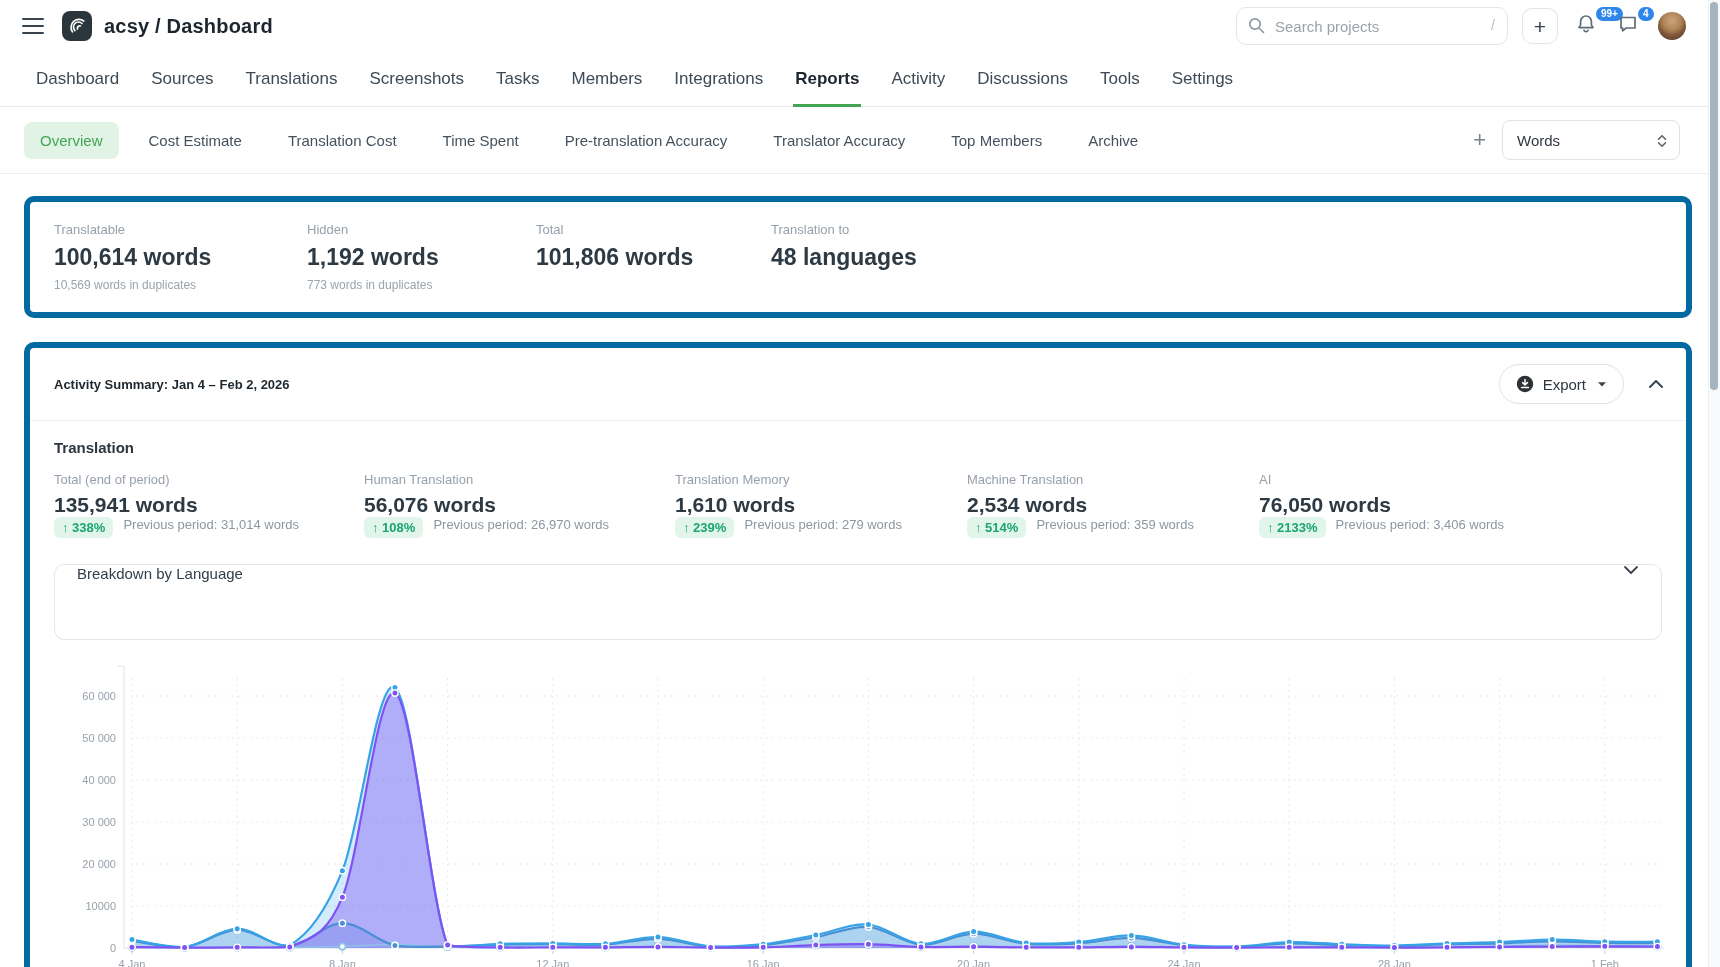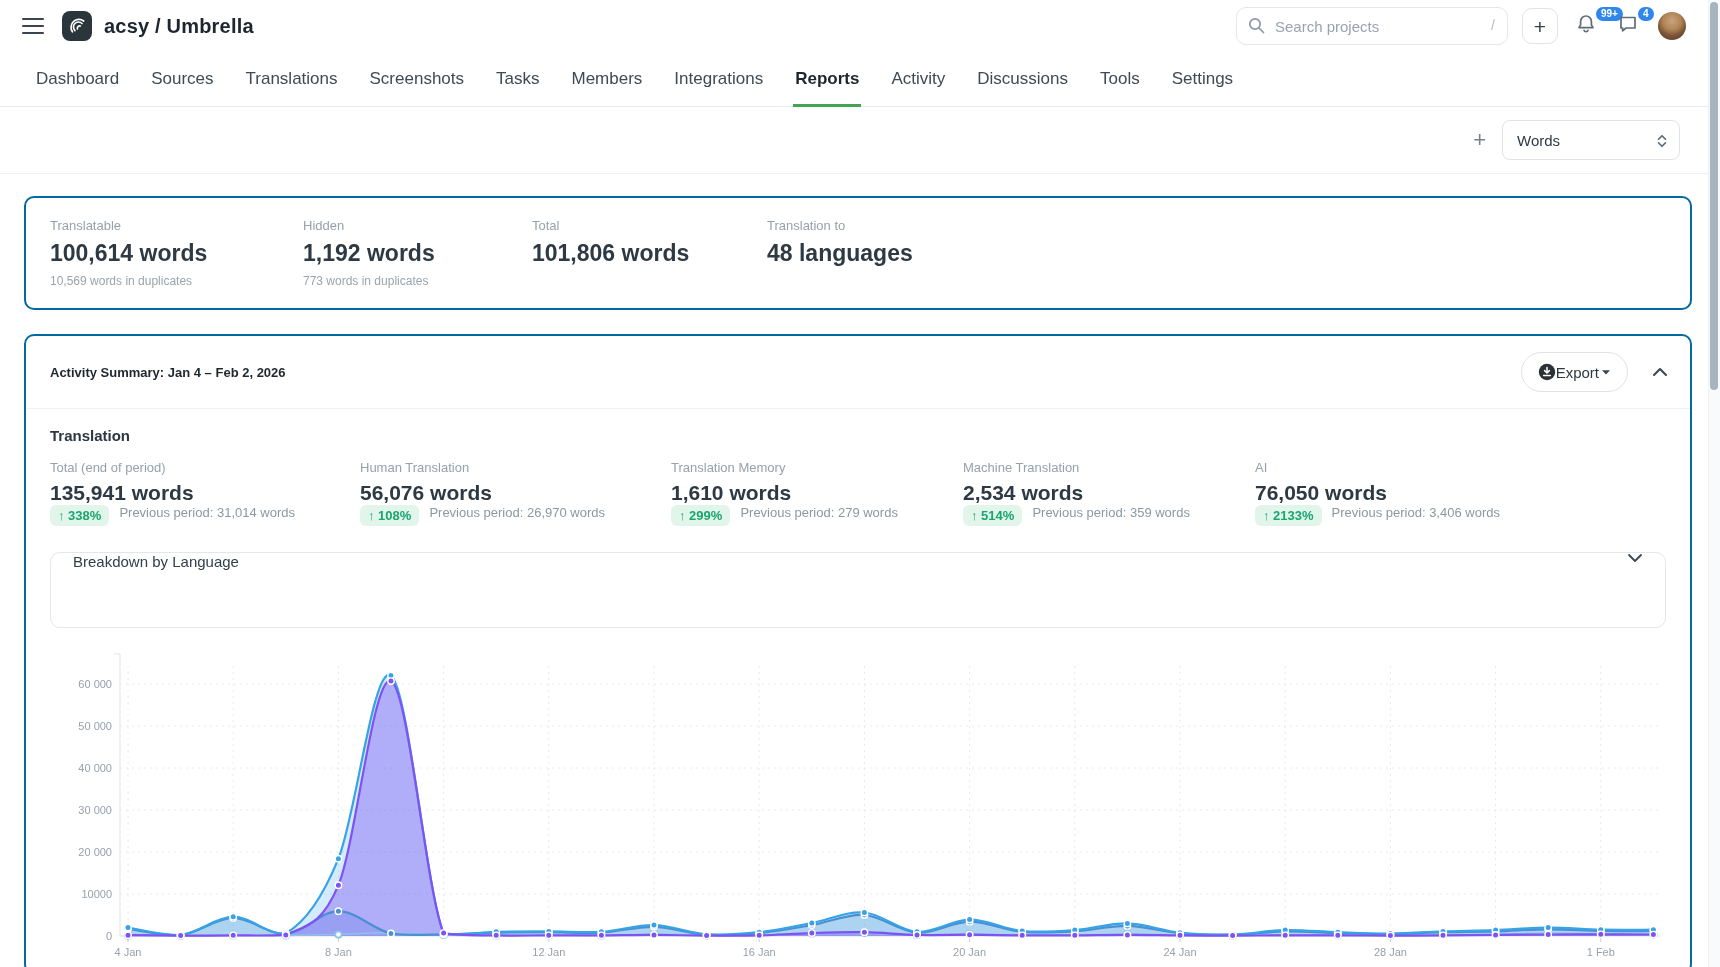--- a/index.html
+++ b/index.html
@@ -32,30 +32,30 @@
   .nav-tab.active { color:#1d262e; font-weight:bold; border-bottom-color:#43a454; }
   
   .subrow { display:flex; align-items:center; padding:13px 40px 13px 24px; border-bottom:1px solid #eef1f3; }
   .sub-tab { font-size:15px; color:#45525e; padding:10px 16px; border-radius:8px; cursor:pointer; white-space:nowrap; margin-right:14px; }
   .sub-tab.active { background:#e1f3e4; color:#43a454; }
   .subrow-spacer { flex:1; }
   .sub-add { font-size:22px; color:#7a848d; cursor:pointer; margin-right:16px; line-height:1; font-weight:300; }
   .unit-select { position:relative; width:178px; height:40px; border:1px solid #dfe3e8; border-radius:8px; background:#fff; display:flex; align-items:center; padding:12px 14px; font-size:15px; color:#2f3943; cursor:pointer; }
   .unit-caret { position:absolute; right:12px; top:13px; }
   
-  .card { background:#fff; border:2px solid #0369a1; border-radius:10px; margin:22px 28px 0 24px; }
+  .card { background:#fff; border:6px solid #0369a1; border-radius:10px; margin:22px 28px 0 24px; }
   .stats-card { display:flex; padding:20px 24px; }
   .stat-col .stat-label { font-size:13px; color:#97a1ab; margin-bottom:7px; }
   .stat-col .stat-value { font-size:23px; font-weight:bold; color:#2d3943; }
   .stat-col .stat-note { font-size:12px; color:#9aa4ad; margin-top:7px; min-height:14px; }
   
   .activity-card { margin-top:24px; }
   .activity-header { display:flex; align-items:center; padding:16px 20px 16px 24px; }
   .activity-title { font-size:13px; font-weight:bold; color:#1f272e; flex:1; }
-  .export-btn { display:flex; align-items:center; height:40px; padding:0 16px; border:1px solid #dfe3e8; border-radius:20px; background:#fff; cursor:pointer; font-size:15px; color:#2d3740; }
+  .export-btn { display:flex; align-items:center; gap:9px; height:40px; padding:0 16px; border:1px solid #dfe3e8; border-radius:20px; background:#fff; cursor:pointer; font-size:15px; color:#2d3740; }
   .export-caret { margin-left:2px; }
   .collapse-btn { width:20px; height:20px; margin-left:22px; cursor:pointer; display:flex; align-items:center; justify-content:center; }
   .activity-divider { border-top:1px solid #eef1f3; }
   .translation-section { padding:18px 24px 0; }
   .section-title { font-size:15px; font-weight:bold; color:#2b3640; }
   .metrics-row { display:flex; margin-top:16px; }
   .metric .metric-label { font-size:13px; color:#97a1ab; margin-bottom:6px; }
   .metric .metric-value { font-size:21px; font-weight:bold; color:#2d3943; }
   .metric .metric-delta-row { display:flex; align-items:flex-start; margin-top:0; }
   .delta-pill { background:#e1f5eb; color:#1aa571; font-size:13px; font-weight:bold; border-radius:6px; padding:3px 8px; margin-right:10px; white-space:nowrap; }
@@ -76,21 +76,21 @@
       <span></span>
       <span></span>
     </div>
   <div class="logo">
     <svg width="20" height="20" viewBox="0 0 24 24">
       <path d="M20 6 A 9.5 9.5 0 0 0 6.5 19" fill="none" stroke="#fff" stroke-width="2" stroke-linecap="round"></path>
       <path d="M18 9 A 6 6 0 0 0 9.5 17.5" fill="none" stroke="#fff" stroke-width="2" stroke-linecap="round"></path>
       <path d="M16 12 A 2.8 2.8 0 0 0 12.5 15.5" fill="none" stroke="#fff" stroke-width="2" stroke-linecap="round"></path>
     </svg>
   </div>
-  <div class="project-title">acsy / Umbrella</div>
+  <div class="project-title">acsy / Dashboard</div>
   <div class="topbar-spacer"></div>
   <div class="search-box">
     <svg class="search-icon" width="17" height="17" viewBox="0 0 17 17">
       <circle cx="7" cy="7" r="5.2" fill="none" stroke="#8f99a3" stroke-width="1.7"></circle>
       <line x1="11" y1="11" x2="15.5" y2="15.5" stroke="#8f99a3" stroke-width="1.7" stroke-linecap="round"></line>
     </svg>
     <input type="text" placeholder="Search projects" style="">
     <span class="search-shortcut">/</span>
   </div>
   <div class="plus-btn">+</div>
@@ -119,20 +119,30 @@
     <div class="nav-tab">Members</div>
     <div class="nav-tab">Integrations</div>
     <div class="nav-tab active">Reports</div>
     <div class="nav-tab">Activity</div>
     <div class="nav-tab">Discussions</div>
     <div class="nav-tab">Tools</div>
     <div class="nav-tab">Settings</div>
   </div>
 
 <div class="subrow">
+  <span id="subtabs" style="display:flex;align-items:center;">
+      <div class="sub-tab active">Overview</div>
+      <div class="sub-tab">Cost Estimate</div>
+      <div class="sub-tab">Translation Cost</div>
+      <div class="sub-tab">Time Spent</div>
+      <div class="sub-tab">Pre-translation Accuracy</div>
+      <div class="sub-tab">Translator Accuracy</div>
+      <div class="sub-tab">Top Members</div>
+      <div class="sub-tab">Archive</div>
+    </span>
   <div class="subrow-spacer"></div>
   <div class="sub-add">+</div>
   <div class="unit-select">
     <span>Words</span>
     <svg class="unit-caret" width="10" height="14" viewBox="0 0 10 14">
       <path d="M1.5 5.2 5 1.7l3.5 3.5" fill="none" stroke="#5c6670" stroke-width="1.6" stroke-linecap="round" stroke-linejoin="round"></path>
       <path d="M1.5 8.8 5 12.3l3.5-3.5" fill="none" stroke="#5c6670" stroke-width="1.6" stroke-linecap="round" stroke-linejoin="round"></path>
     </svg>
   </div>
 </div>
@@ -197,21 +207,21 @@
           <div class="metric-value">56,076 words</div>
           <div class="metric-delta-row">
             <span class="delta-pill">↑ 108%</span>
             <span class="metric-prev">Previous period: 26,970 words</span>
           </div>
         </div>
         <div class="metric" style="width: 292px;">
           <div class="metric-label">Translation Memory</div>
           <div class="metric-value">1,610 words</div>
           <div class="metric-delta-row">
-            <span class="delta-pill">↑ 299%</span>
+            <span class="delta-pill">↑ 239%</span>
             <span class="metric-prev">Previous period: 279 words</span>
           </div>
         </div>
         <div class="metric" style="width: 292px;">
           <div class="metric-label">Machine Translation</div>
           <div class="metric-value">2,534 words</div>
           <div class="metric-delta-row">
             <span class="delta-pill">↑ 514%</span>
             <span class="metric-prev">Previous period: 359 words</span>
           </div>

